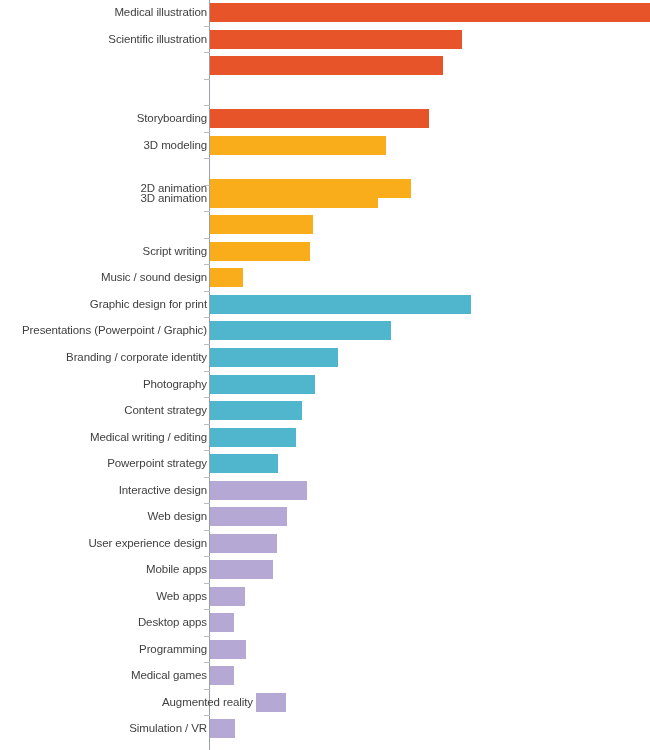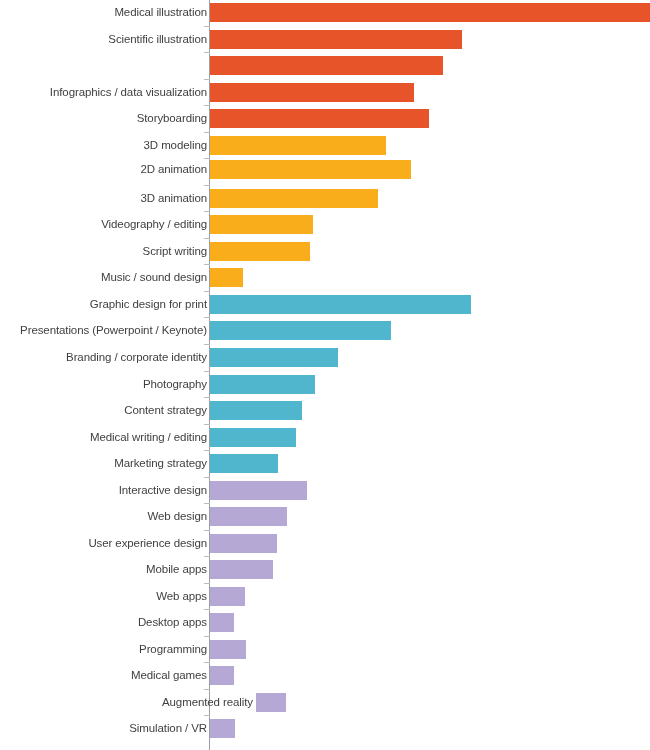--- a/index.html
+++ b/index.html
@@ -97,57 +97,50 @@
             <div class="bar" style="background: rgb(232, 84, 42);"></div>
           </div>
         </div>
         <div class="tick" style="top: 52.0714px;"></div>
         <div class="bar-row" style="top: 56.0714px; height: 19px;">
           <div class="bar-track" style="width: 233.2px;">
             <div class="bar" style="background: rgb(232, 84, 42);"></div>
           </div>
         </div>
         <div class="tick" style="top: 78.6071px;"></div>
-        <div class="bar-row" style="top: 82.6071px; height: 19px;">
-          <div class="cat-label">Infographics / data visualization</div>
-          <div class="bar-track" style="width: 204.16px;">
-            <div class="bar" style="background: rgb(232, 84, 42);"></div>
-          </div>
-        </div>
         <div class="tick" style="top: 105.143px;"></div>
         <div class="bar-row" style="top: 109.143px; height: 19px;">
           <div class="cat-label">Storyboarding</div>
           <div class="bar-track" style="width: 219.12px;">
             <div class="bar" style="background: rgb(232, 84, 42);"></div>
           </div>
         </div>
         <div class="tick" style="top: 131.679px;"></div>
         <div class="bar-row" style="top: 135.679px; height: 19px;">
           <div class="cat-label">3D modeling</div>
           <div class="bar-track" style="width: 176px;">
             <div class="bar" style="background: rgb(249, 173, 27);"></div>
           </div>
         </div>
         <div class="tick" style="top: 158.214px;"></div>
-        <div class="bar-row" style="top: 160px; height: 19px;">
+        <div class="bar-row" style="top: 179px; height: 19px;">
           <div class="cat-label">2D animation</div>
           <div class="bar-track" style="width: 201.08px;">
             <div class="bar" style="background: rgb(249, 173, 27);"></div>
           </div>
         </div>
         <div class="tick" style="top: 184.75px;"></div>
         <div class="bar-row" style="top: 188.75px; height: 19px;">
           <div class="cat-label">3D animation</div>
           <div class="bar-track" style="width: 168.08px;">
             <div class="bar" style="background: rgb(249, 173, 27);"></div>
           </div>
         </div>
         <div class="tick" style="top: 211.286px;"></div>
         <div class="bar-row" style="top: 215.286px; height: 19px;">
-          <div class="cat-label">Videography / editing</div>
           <div class="bar-track" style="width: 102.96px;">
             <div class="bar" style="background: rgb(249, 173, 27);"></div>
           </div>
         </div>
         <div class="tick" style="top: 237.821px;"></div>
         <div class="bar-row" style="top: 241.821px; height: 19px;">
           <div class="cat-label">Script writing</div>
           <div class="bar-track" style="width: 99.88px;">
             <div class="bar" style="background: rgb(249, 173, 27);"></div>
           </div>
@@ -161,21 +154,21 @@
         </div>
         <div class="tick" style="top: 290.893px;"></div>
         <div class="bar-row" style="top: 294.893px; height: 19px;">
           <div class="cat-label">Graphic design for print</div>
           <div class="bar-track" style="width: 260.92px;">
             <div class="bar" style="background: rgb(79, 182, 206);"></div>
           </div>
         </div>
         <div class="tick" style="top: 317.429px;"></div>
         <div class="bar-row" style="top: 321.429px; height: 19px;">
-          <div class="cat-label">Presentations (Powerpoint / Keynote)</div>
+          <div class="cat-label">Presentations (Powerpoint / Graphic)</div>
           <div class="bar-track" style="width: 180.84px;">
             <div class="bar" style="background: rgb(79, 182, 206);"></div>
           </div>
         </div>
         <div class="tick" style="top: 343.964px;"></div>
         <div class="bar-row" style="top: 347.964px; height: 19px; text-decoration: underline;">
           <div class="cat-label">Branding / corporate identity</div>
           <div class="bar-track" style="width: 128.04px;">
             <div class="bar" style="background: rgb(79, 182, 206);"></div>
           </div>
@@ -196,21 +189,21 @@
         </div>
         <div class="tick" style="top: 423.571px;"></div>
         <div class="bar-row" style="top: 427.571px; height: 19px;">
           <div class="cat-label">Medical writing / editing</div>
           <div class="bar-track" style="width: 85.8px;">
             <div class="bar" style="background: rgb(79, 182, 206);"></div>
           </div>
         </div>
         <div class="tick" style="top: 450.107px;"></div>
         <div class="bar-row" style="top: 454.107px; height: 19px;">
-          <div class="cat-label">Marketing strategy</div>
+          <div class="cat-label">Powerpoint strategy</div>
           <div class="bar-track" style="width: 68.2px;">
             <div class="bar" style="background: rgb(79, 182, 206);"></div>
           </div>
         </div>
         <div class="tick" style="top: 476.643px;"></div>
         <div class="bar-row" style="top: 480.643px; height: 19px;">
           <div class="cat-label">Interactive design</div>
           <div class="bar-track" style="width: 96.8px;">
             <div class="bar" style="background: rgb(182, 168, 212);"></div>
           </div>

